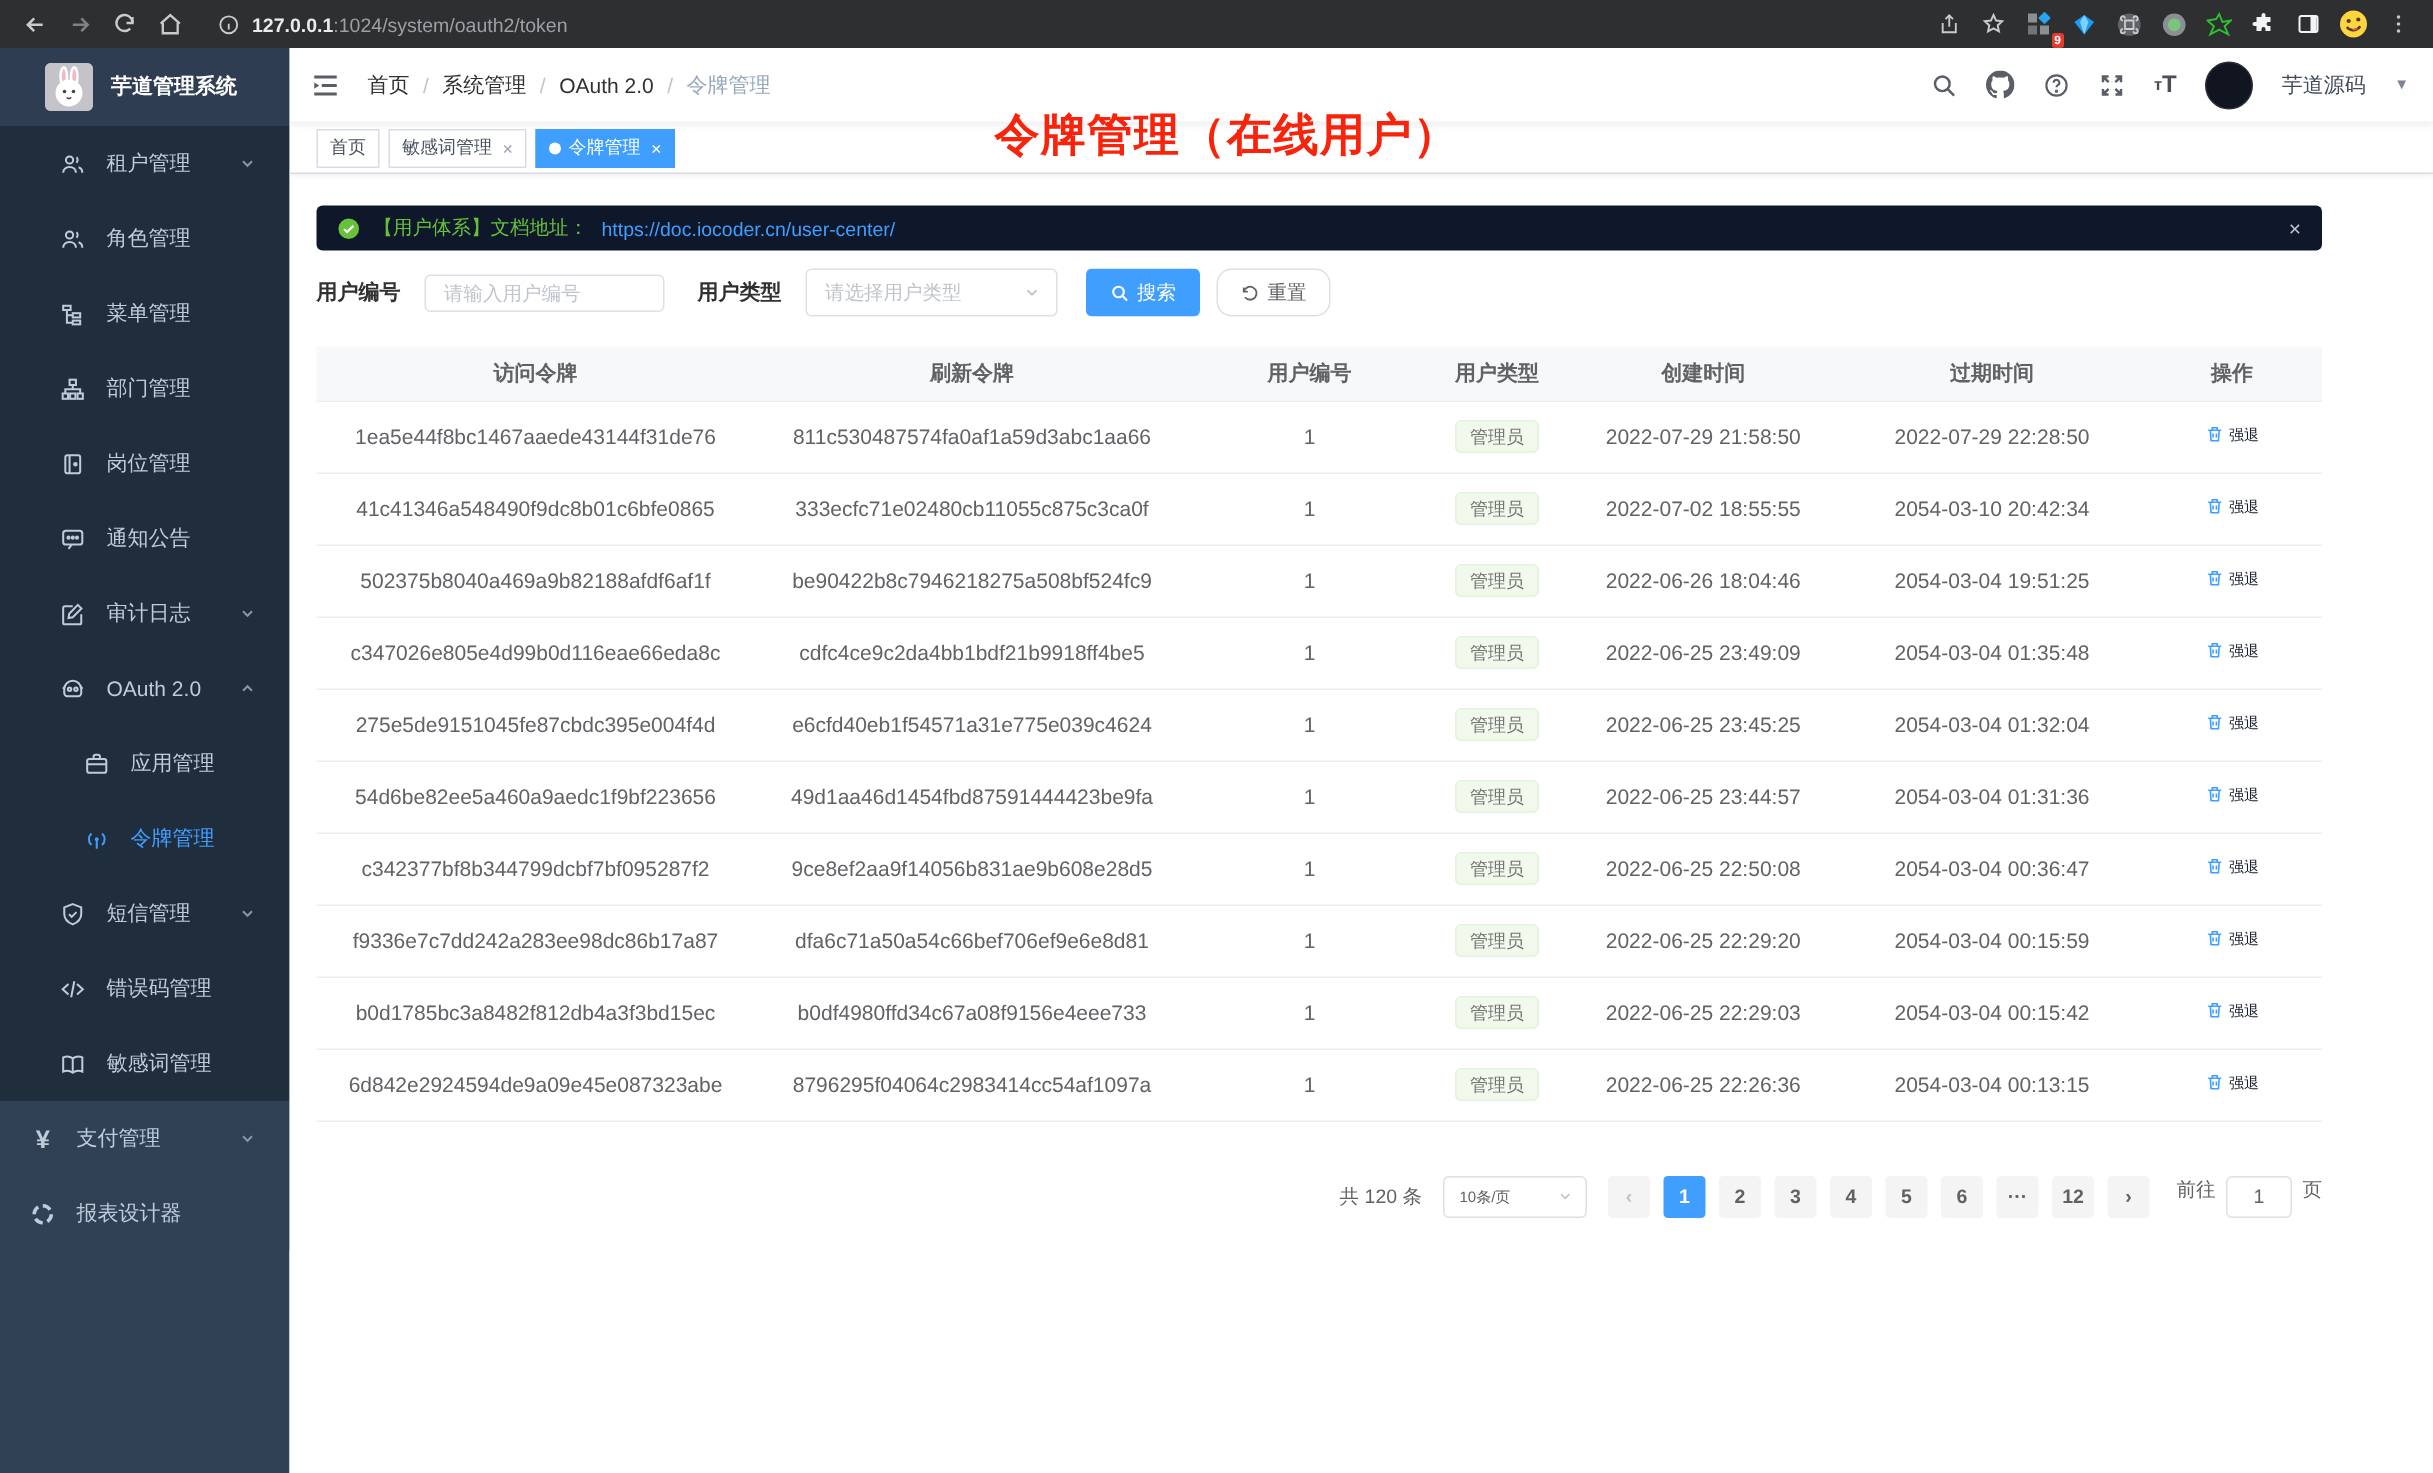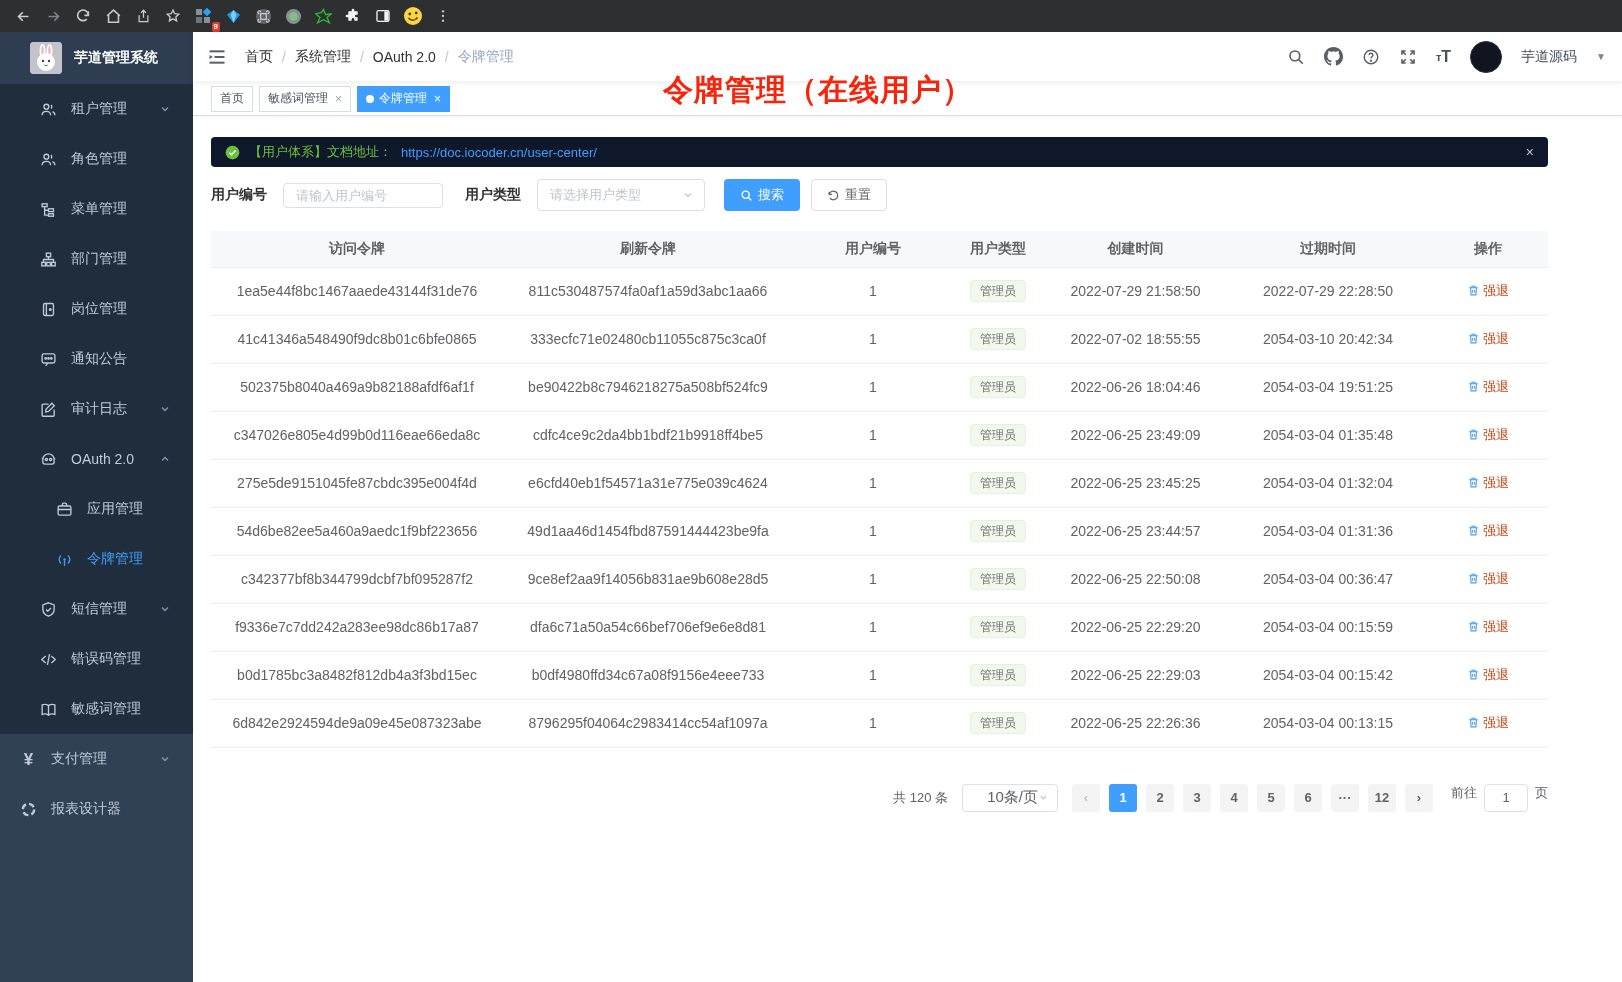--- a/index.html
+++ b/index.html
@@ -86,41 +86,41 @@
     padding:0 12px; font-size:13px; color:#606266; outline:none; }
   .f-input::placeholder { color:#c0c4cc; }
   .f-select { width:168px; height:32px; border:1px solid #dcdfe6; border-radius:4px;
     padding:0 10px 0 12px; display:flex; align-items:center; cursor:pointer; }
   .f-select .ph { color:#c0c4cc; font-size:13px; flex:1; }
   .f-select .chev { color:#c0c4cc; display:flex; }
   .gap24 { width:22px; } .gap16 { width:19px; } .gap11 { width:11px; }
   .btn { height:32px; border-radius:4px; display:inline-flex; align-items:center; gap:5px;
     padding:0 15px; font-size:13px; cursor:pointer; border:1px solid transparent; }
   .btn-primary { background:#409eff; color:#fff; }
-  .btn-plain { background:#fff; color:#606266; border-color:#dcdfe6; }
+  .btn-plain { background:#fff; color:#606266; border-color:#dcdfe6;border-radius:10px; }
 
   
   table { border-collapse:collapse; table-layout:fixed; width:1337px; margin-top:20px; }
   thead th { height:36px; background:#f7f8fa; color:#606266; font-size:14px; font-weight:bold;
     text-align:center; }
   tbody td { height:48px; border-bottom:1px solid #ebeef5; color:#606266; font-size:14px;
     text-align:center; white-space:nowrap; overflow:hidden; }
   tbody tr:first-child td { border-top:1px solid #ebeef5; }
   .badge { display:inline-block; background:#f0f9eb; border:1px solid #e1f3d8; color:#737373;
     font-size:12px; border-radius:4px; padding:2px 9px; line-height:16px; }
-  .act-link { color:#c2410c; font-size:13px; display:inline-flex; align-items:center; gap:3px;
+  .act-link { color:#0f172a; font-size:10px; display:inline-flex; align-items:flex-start; gap:3px;
     cursor:pointer; }
 
   
   .pagination { width:1337px; margin-top:36px; display:flex; align-items:center;
     justify-content:flex-end; gap:10px; font-size:13px; color:#606266; }
   .pg-total { margin-right:4px; }
   .pg-size { width:96px; height:28px; border:1px solid #dcdfe6; border-radius:4px;
     display:flex; align-items:center; padding:0 8px 0 10px; cursor:pointer; }
-  .pg-size .ph { flex:1; color:#606266; font-size:15px;text-align:right; }
+  .pg-size .ph { flex:1; color:#606266; font-size:10px; }
   .pg-size .chev { color:#c0c4cc; display:flex; }
   .pager { display:flex; align-items:center; gap:9px; margin:0 4px; }
   .pg-btn { min-width:28px; height:28px; border-radius:3px; background:#f4f4f5; color:#606266;
     font-size:13px; font-weight:bold; display:flex; align-items:center; justify-content:center;
     cursor:pointer; padding:0 4px; }
   .pg-btn.active { background:#409eff; color:#fff; }
   .pg-btn.disabled { color:#c0c4cc; cursor:default; }
   .pg-goto { display:flex; align-items:flex-start; gap:7px; margin-left:4px; }
   .pg-input { width:44px; height:28px; border:1px solid #dcdfe6; border-radius:4px;
     text-align:center; font-size:13px; color:#606266; outline:none; }
@@ -144,20 +144,29 @@
         <path d="M20 5v6h-6"></path>
         <path d="M20 11a8 8 0 1 0-2.3 5.6"></path>
       </svg>
     </span>
   <span class="bicon">
     <svg width="17" height="17" viewBox="0 0 24 24" fill="none" stroke="currentColor" stroke-width="2.2">
         <path d="M3 11l9-8 9 8"></path>
         <path d="M5 10v10h14V10"></path>
       </svg>
     </span>
+  <div class="url-area">
+    <span class="bicon" style="width:16px;">
+      <svg width="15" height="15" viewBox="0 0 24 24" fill="none" stroke="currentColor" stroke-width="2">
+          <circle cx="12" cy="12" r="9"></circle>
+          <path d="M12 8h.01M12 11v6"></path>
+        </svg>
+      </span>
+    <span class="url-text"><b>127.0.0.1</b><span class="dim">:1024/system/oauth2/token</span></span>
+  </div>
   <span class="bicon">
     <svg width="15" height="15" viewBox="0 0 24 24" fill="none" stroke="currentColor" stroke-width="2">
         <path d="M12 3v11M8 6l4-4 4 4"></path>
         <path d="M5 10v10h14V10"></path>
       </svg>
     </span>
   <span class="bicon">
     <svg width="16" height="16" viewBox="0 0 24 24" fill="none" stroke="currentColor" stroke-width="2">
         <path d="M12 3l2.6 5.6 6 .7-4.4 4.1 1.2 5.9-5.4-3-5.4 3 1.2-5.9L3.4 9.3l6-.7z"></path>
       </svg>

